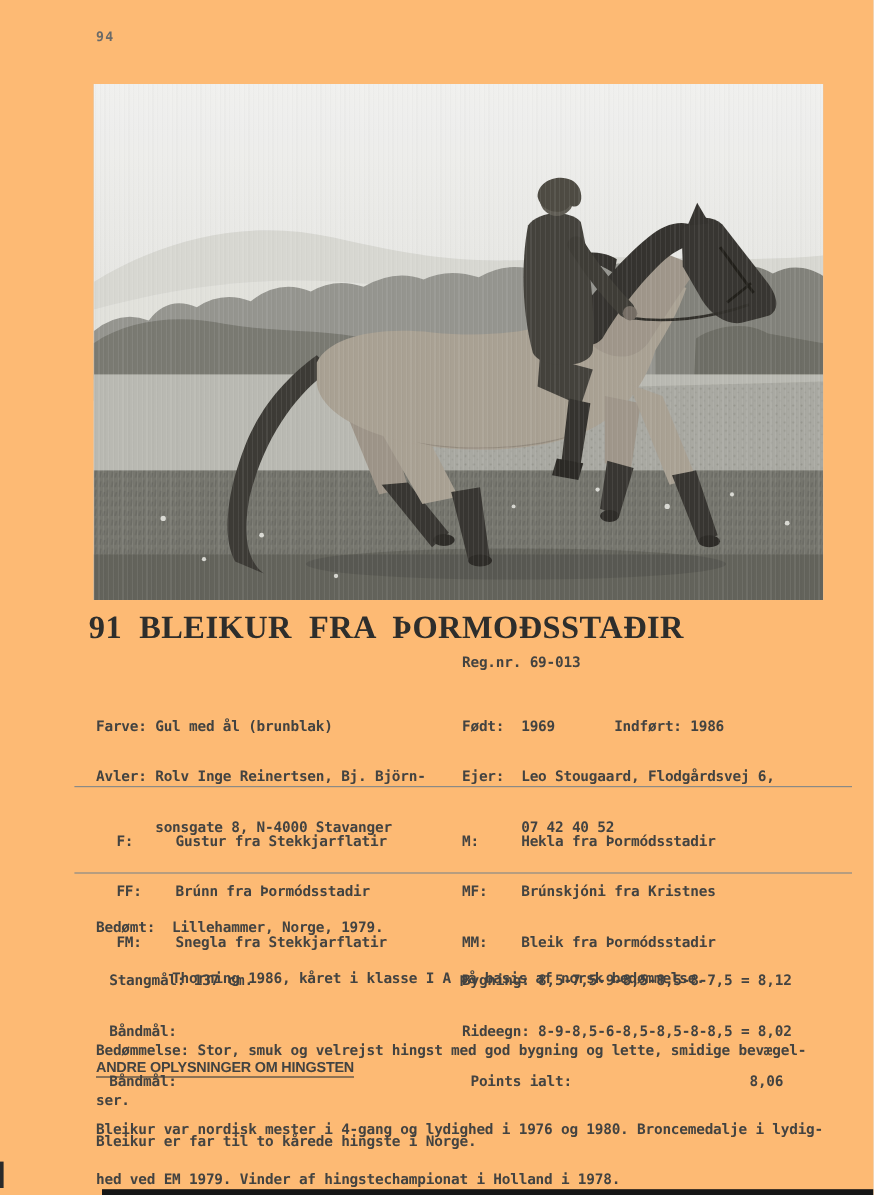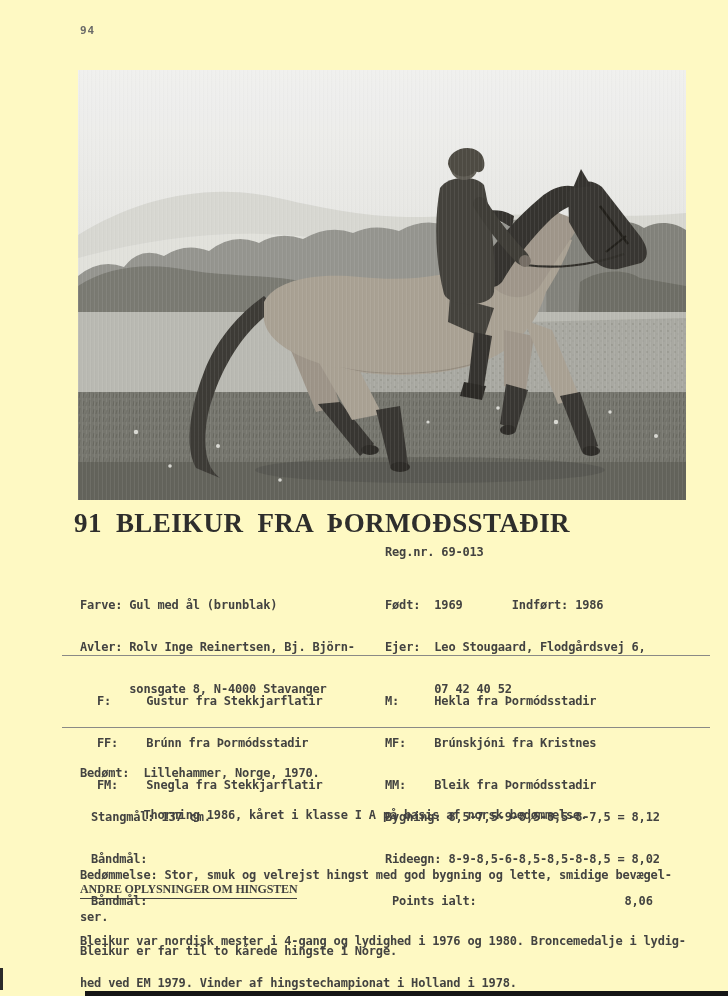--- a/index.html
+++ b/index.html
@@ -1,18 +1,18 @@
 <!DOCTYPE html>
 <html><head>
 <meta charset="utf-8">
 <style>
   html,body{margin:0;padding:0;background:#e9e9e7;}
   .page{
     position:relative;width:728px;height:996px;margin:0 auto;
-    background:#fef9c3;overflow:hidden;
+    background:#fdba74;overflow:hidden;
     font-family:"DejaVu Sans Mono", monospace;color:#3e3e3c;
   }
   .mono{
     position:absolute;font-family:"DejaVu Sans Mono", monospace;
     font-size:12px;letter-spacing:-0.18px;line-height:14px;
     font-weight:bold;color:#434341;white-space:pre;
   }
   .mono div{height:14px;}
   .page-number{position:absolute;left:80px;top:24px;font-size:11px;
     font-weight:bold;color:#6a6a68;letter-spacing:1px;}
@@ -28,21 +28,21 @@
   }
   .title{
     position:absolute;left:74px;top:508px;
     font-family:Liberation Serif, serif;font-size:27px;font-weight:700;
     color:#2e2e2c;letter-spacing:0.4px;word-spacing:7px;white-space:nowrap;
   }
   .rule{position:absolute;left:62px;width:648px;height:0;
     border-top:1.5px solid #8a8a86;}
   .section-heading{
     position:absolute;left:80px;top:882px;
-    font-family:Liberation Serif, serif;font-size:12px;font-weight:bold;
+    font-family:Liberation Sans, sans-serif;font-size:12px;font-weight:bold;
     letter-spacing:-0.18px;color:#434341;
     border-bottom:1.5px solid #434341;padding-bottom:1px;white-space:pre;
   }
   .bottom-bar{position:absolute;left:85px;right:0;bottom:0;height:5px;background:#161616;}
   .edge-mark{position:absolute;left:0;bottom:6px;width:3px;height:22px;background:#2a2a2a;}
 </style>
 </head>
 <body>
 
 <div class="page">
@@ -175,21 +175,21 @@
   </div>
   <div class="mono" style="left:385px;top:666px;text-align:right;">
     <div>M:     Hekla fra Þormódsstadir</div>
     <div>MF:    Brúnskjóni fra Kristnes</div>
     <div>MM:    Bleik fra Þormódsstadir</div>
   </div>
 
   <div class="rule" style="top:727px;"></div>
 
   <div class="mono" style="left:80px;top:738px;">
-    <div>Bedømt:  Lillehammer, Norge, 1970.</div>
+    <div>Bedømt:  Lillehammer, Norge, 1979.</div>
     <div>         Thorning 1986, kåret i klasse I A på basis af norsk bedømmelse.</div>
   </div>
 
   <div class="mono" style="left:80px;top:782px;margin-left:11px;">
     <div>Stangmål: 137 cm.</div>
     <div>Båndmål:</div>
     <div>Båndmål:</div>
   </div>
   <div class="mono" style="left:385px;top:782px;text-align:center;">
     <div>Bygning: 8,5-7,5-9-8,5-8,5-8-7,5 = 8,12</div>

